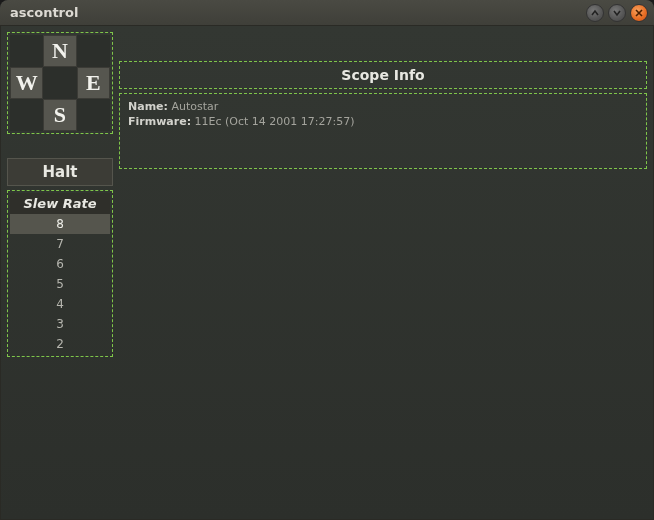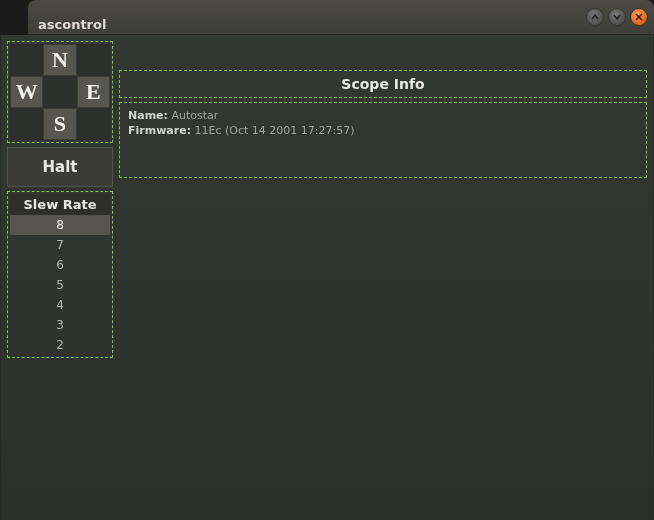--- a/index.html
+++ b/index.html
@@ -12,25 +12,25 @@
   }
   .window {
     width: 654px;
     height: 520px;
     position: relative;
   }
   .titlebar {
     height: 26px;
     background: linear-gradient(to bottom, #4a4a43 0%, #3f3f39 100%);
     display: flex;
-    padding: 17px 6px;
+    align-items: center;
+    padding: 0 6px;
     border-top-left-radius: 8px;
     border-top-right-radius: 8px;
     border-bottom: 1px solid #2a2a25;
-    margin-left: 28px;
   }
   .titlebar-title {
     color: #dddad3;
     font-size: 13px;
     font-weight: bold;
     flex: 1;
     padding-left: 4px;
   }
   .titlebar-controls {
     display: flex;
@@ -102,40 +102,42 @@
     color: #f2f2ed;
     font-weight: bold;
     font-size: 22px;
     font-family: serif;
     border: 1px solid #3b3b36;
   }
   .dpad .blank {
     background: #2c2f2b;
   }
   .halt-btn {
-    height: 40px;
+    height: 28px;
     background: #3c3c36;
     border: 1px solid #55554d;
     display: flex;
     align-items: center;
     justify-content: center;
     color: #e8e8e2;
     font-weight: bold;
     font-size: 15px;
+    margin-top: 20px;
   }
   .slew-panel {
     flex: 0 0 auto;
   }
   .slew-header {
     background: #2f2f2a;
     text-align: center;
     color: #e8e8e2;
     font-weight: bold;
     font-size: 13px;
     padding: 3px 0;
+    font-style: italic;
   }
   .slew-list {
     list-style: none;
   }
   .slew-item {
     text-align: center;
     color: #b6b6af;
     font-size: 12px;
     padding: 3px 0;
   }

